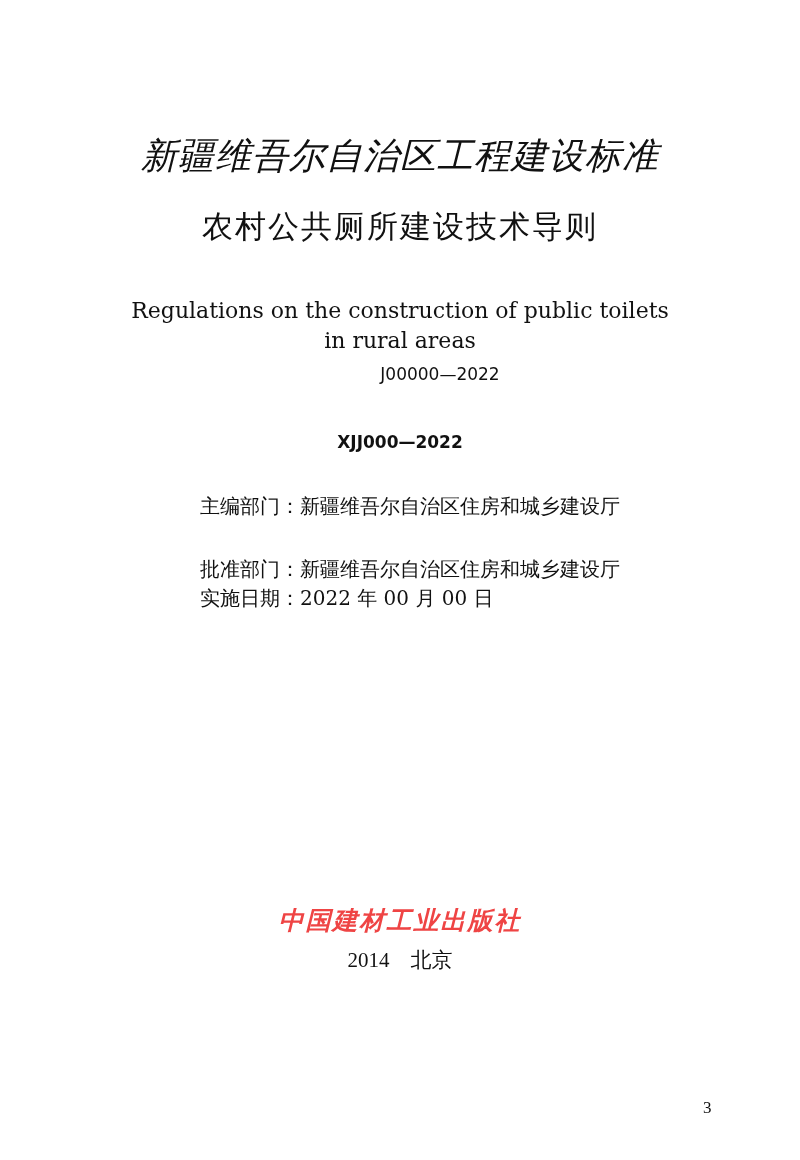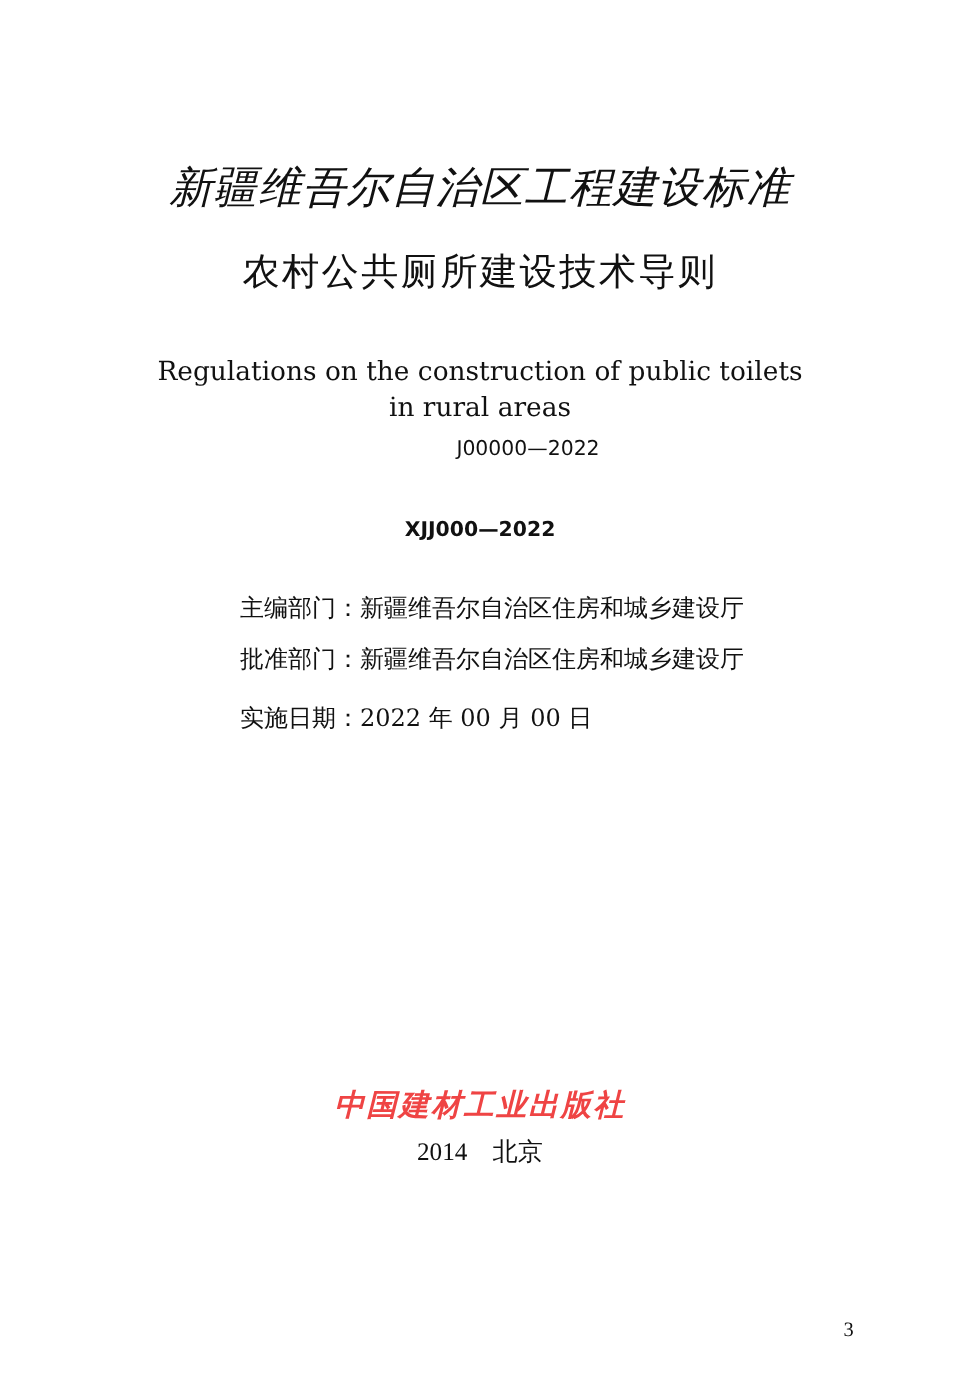--- a/index.html
+++ b/index.html
@@ -7,21 +7,21 @@
     .abs { position: absolute; left: 0; width: 800px; text-align: center; white-space: nowrap; }
     .sans { font-family: "DejaVu Sans", sans-serif; }
     .std-name { top: 132px; font-size: 36px; letter-spacing: 1px; font-style: italic; }
     .doc-title { top: 206px; font-size: 31px; letter-spacing: 2px; }
     .en-title { top: 296px; font-size: 24px; line-height: 30px; font-family: "DejaVu Serif", serif; font-size: 22px; }
     .code { font-size: 17px; font-family: "DejaVu Sans", sans-serif; }
     .code1 { top: 364px; padding-left: 40px; }
     .code2 { top: 432px; font-weight: bold; }
     .meta { position: absolute; left: 200px; font-size: 20px; font-family: "DejaVu Serif", serif; white-space: nowrap; }
     .meta1 { top: 493px; }
-    .meta2 { top: 536px; }
+    .meta2 { top: 556px; }
     .meta3 { top: 563px; margin-top: 22px; }
     .publisher { top: 904px; font-size: 25px; font-family: "DejaVu Serif", serif; font-style: italic; font-weight: bold; letter-spacing: 2px; color: #ef4444; }
     .pub-year { top: 946px; font-size: 21px; font-family: "Liberation Serif", serif; }
     .page-num { position: absolute; left: 703px; top: 1098px; font-size: 17px; font-family: "Liberation Serif", serif; }
   </style>
 </head>
 <body>
 
 <div>
   <div class="abs sans std-name">新疆维吾尔自治区工程建设标准</div>

